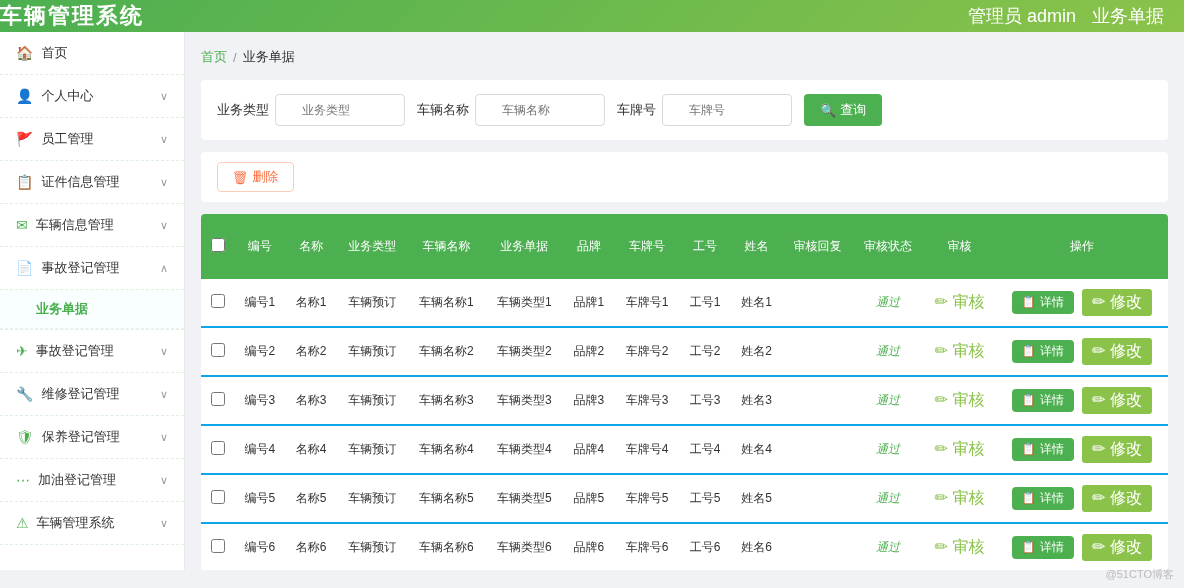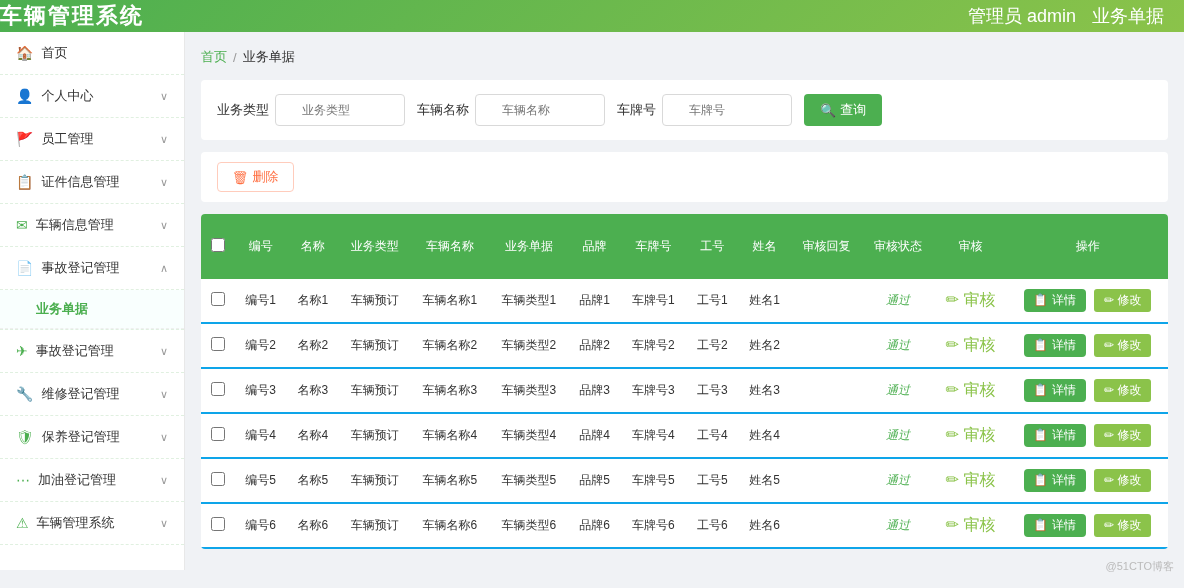--- a/index.html
+++ b/index.html
@@ -227,39 +227,39 @@
       font-size: 12px;
       margin-right: 4px;
     }
     .btn-edit {
       background: #8bc34a;
       color: white;
       border: none;
       padding: 3px 10px;
       border-radius: 3px;
       cursor: pointer;
-      font-size: 12px;
+      font-size: 16px;
     }
 
     .ops-cell {
       display: flex;
       align-items: center;
       justify-content: center;
       gap: 4px;
     }
 
     input[type="checkbox"] {
       accent-color: #4caf50;
       width: 14px;
       height: 14px;
     }
 
     .watermark {
       position: fixed;
-      bottom: 14px;
+      bottom: 6px;
       right: 10px;
       font-size: 11px;
       color: #bbb;
     }
   </style>
 </head>
 <body>
 
 <div class="header">
   <span class="header-title">车辆管理系统</span>

